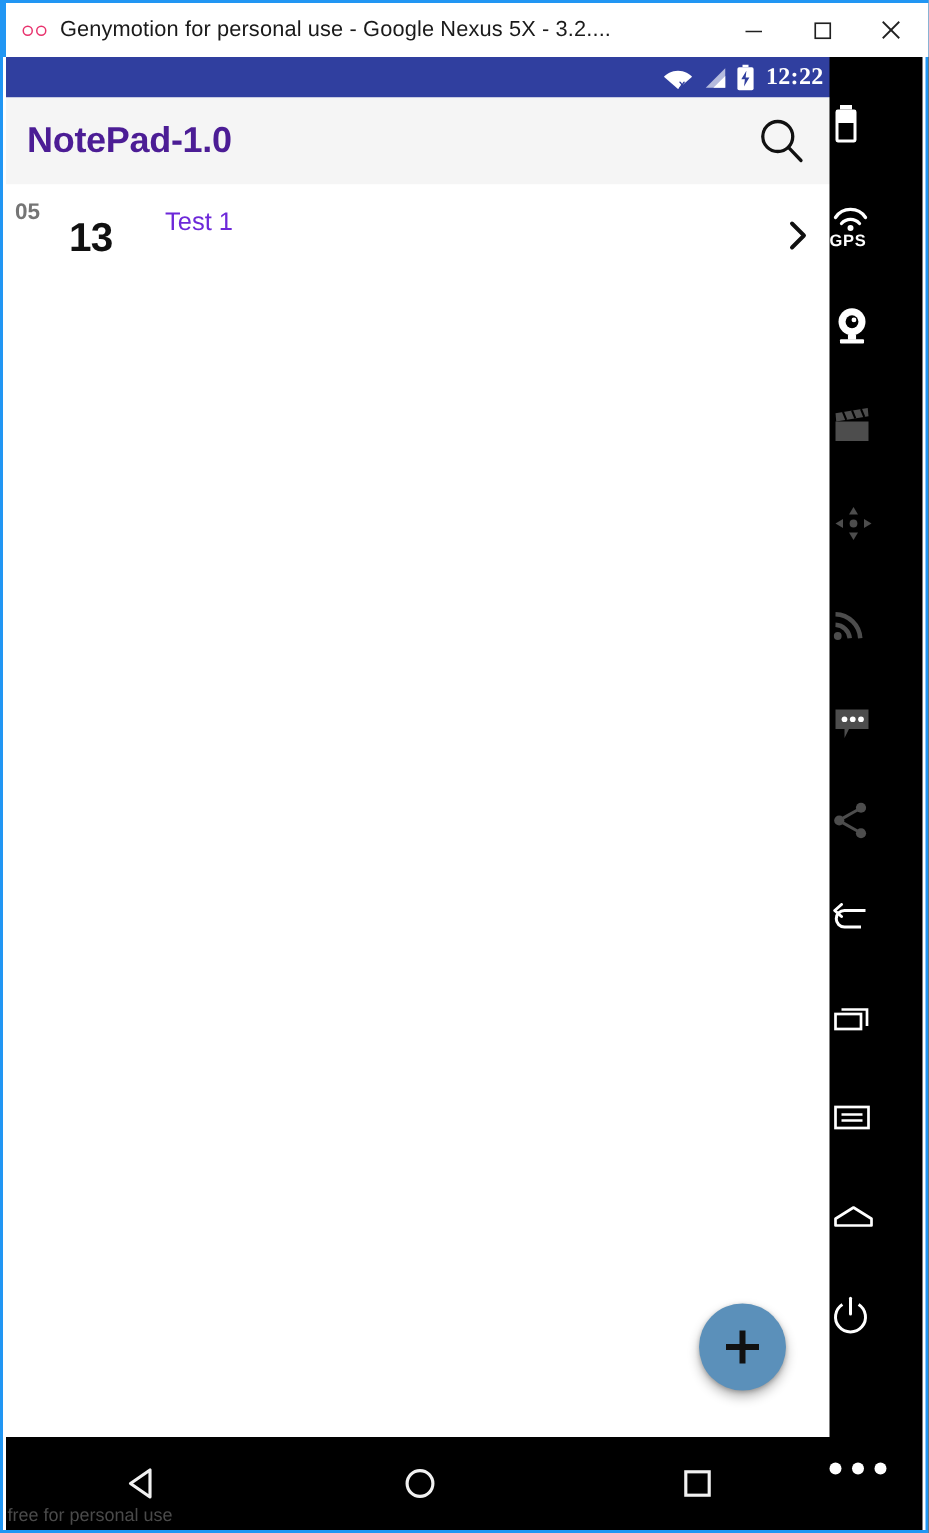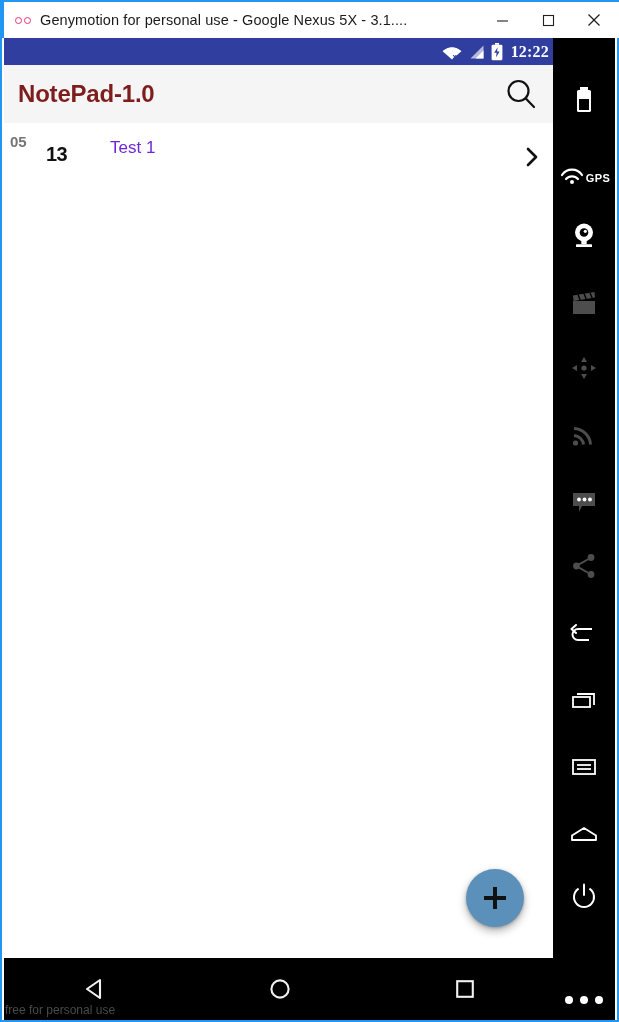--- a/index.html
+++ b/index.html
@@ -105,21 +105,21 @@
     height: 58px;
     background: #f5f5f5;
     display: flex;
     align-items: center;
     padding: 0 0 0 14px;
     position: relative;
   }
   .appbar-title {
     font-size: 24px;
     font-weight: bold;
-    color: #7f1d1d;
+    color: #4c1d95;
     letter-spacing: -0.2px;
   }
   .search-btn {
     position: absolute;
     right: 14px;
     top: 50%;
     transform: translateY(-50%);
     width: 44px; height: 44px;
     display: flex; align-items: center; justify-content: center;
     background: transparent; border: none; cursor: default;
@@ -144,21 +144,21 @@
   }
   .note-month {
     position: absolute;
     left: 6px; top: 4px;
     font-size: 15px;
     color: #757575;
   }
   .note-day {
     position: absolute;
     left: 42px; top: 14px;
-    font-size: 20px;
+    font-size: 27px;
     color: #111111;
     letter-spacing: -0.5px;
   }
   .note-body { flex: 1 1 auto; padding-top: 8px; }
   .note-title {
     font-size: 17px;
     color: #6d28d9;
     line-height: 1.25;
   }
   .note-sub {
@@ -231,22 +231,22 @@
     background: #000000;
     display: flex;
     flex-direction: column;
     align-items: center;
     padding-top: 14px;
   }
   .tool-btn {
     width: 62px;
     height: 66px;
     display: flex;
-    flex-direction: row;
-    align-items: flex-end;
+    flex-direction: column;
+    align-items: flex-start;
     justify-content: center;
     background: transparent;
     border: none;
     cursor: default;
   }
   .tool-btn svg { display: block; }
   .gps-label {
     color: #ffffff;
     font-size: 11px;
     font-weight: bold;
@@ -266,21 +266,21 @@
 </head>
 <body>
 
 <div id="app">
 
   <div class="titlebar">
     <span class="geny-logo">
       <i></i>
         <i></i>
     </span>
-    <span class="win-title">Genymotion for personal use - Google Nexus 5X - 3.1....</span>
+    <span class="win-title">Genymotion for personal use - Google Nexus 5X - 3.2....</span>
     <div class="win-ctrls">
       <button class="win-btn">
         <svg width="13" height="13" viewBox="0 0 13 13">
           <line x1="1" y1="7" x2="12" y2="7" stroke="#202020" stroke-width="1.1"></line>
         </svg>
       </button>
       <button class="win-btn">
         <svg width="13" height="13" viewBox="0 0 13 13">
           <rect x="1.5" y="1.5" width="10" height="10" fill="none" stroke="#202020" stroke-width="1.1"></rect>
         </svg>

